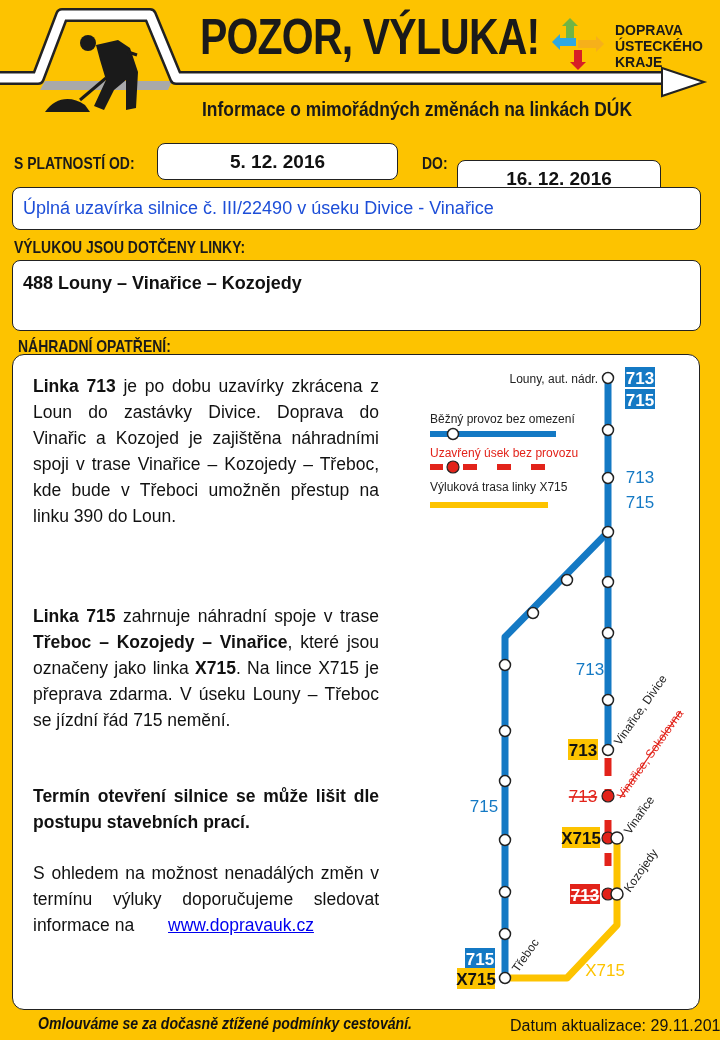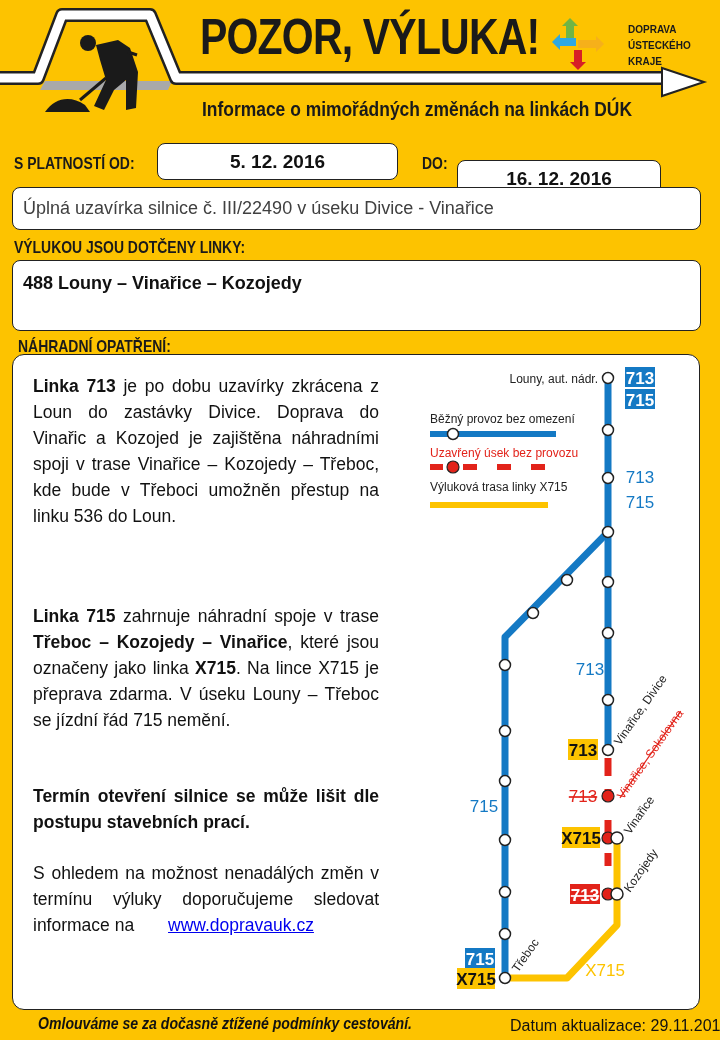--- a/index.html
+++ b/index.html
@@ -1,25 +1,25 @@
 <!DOCTYPE html>
 <html><head>
 <meta charset="utf-8">
 <style>
   html, body { margin:0; padding:0; }
   body { width:720px; height:1040px; background:#FDC300; position:relative; overflow:hidden; font-family:"Liberation Sans", sans-serif; }
   .abs { position:absolute; }
   .header-svg { position:absolute; left:0; top:0; }
   .title { position:absolute; left:200px; top:8px; font-family:"Liberation Sans", sans-serif; font-weight:bold; font-size:50px; letter-spacing:-1px; color:#1a1a1a; transform:scaleX(0.82); transform-origin:left top; white-space:nowrap; }
   .subtitle { position:absolute; left:202px; top:97px; font-weight:bold; font-size:21px; color:#1a1a1a; transform:scaleX(0.83); transform-origin:left top; white-space:nowrap; }
-  .brand { position:absolute; left:628px; top:22px; font-weight:bold; font-size:10px; line-height:16px; color:#1a1a1a; }
+  .brand { position:absolute; left:615px; top:22px; font-weight:bold; font-size:14px; line-height:16px; color:#1a1a1a; }
   .label { position:absolute; font-weight:bold; font-size:17px; color:#1a1a1a; transform:scaleX(0.82); transform-origin:left top; white-space:nowrap; }
   .box { position:absolute; background:#fff; border:1px solid #222; border-radius:8px; box-sizing:border-box; }
   .datebox { display:flex; align-items:center; justify-content:center; font-weight:bold; font-size:19px; color:#111; }
-  .closure { padding:0 10px; display:flex; align-items:center; font-size:18px; color:#404040; }
+  .closure { padding:0 10px; display:flex; align-items:center; font-size:18px; color:#1d4ed8; }
   .lines { padding:10px 10px; font-weight:bold; font-size:18px; line-height:24px; color:#111; }
   .main { border-radius:12px; }
   .para { position:absolute; left:33px; width:346px; font-size:17.5px; line-height:26px; color:#111; text-align:justify; text-align-last:left; }
   .para b { font-weight:bold; }
   .para a { color:#0000ee; text-decoration:underline;margin-left:29px; }
   .footer-left { position:absolute; left:38px; top:1015px; font-weight:bold; font-style:italic; font-size:16px; color:#111; transform:scaleX(0.88); transform-origin:left top; white-space:nowrap; }
   .footer-right { position:absolute; left:510px; top:1017px; font-size:16px; color:#111; white-space:nowrap; }
   .map { position:absolute; left:0; top:0; }
 </style>
 </head>
@@ -67,21 +67,21 @@
 
 <div class="label" style="left:14px;top:238px">VÝLUKOU JSOU DOTČENY LINKY:</div>
 <div class="box lines" style="left:12px;top:260px;width:689px;height:71px">
   <div>488 Louny – Vinařice  – Kozojedy</div>
 </div>
 
 <div class="label" style="left:18px;top:337px">NÁHRADNÍ OPATŘENÍ:</div>
 <div class="box main" style="left:12px;top:354px;width:688px;height:656px"></div>
 
 <div class="para" style="top:373px">
-  <b>Linka 713</b><span> je po dobu uzavírky zkrácena z Loun do zastávky Divice. Doprava do Vinařic a Kozojed je zajištěna náhradními spoji v trase Vinařice – Kozojedy – Třeboc, kde bude v Třeboci umožněn přestup na linku 536 do Loun.</span>
+  <b>Linka 713</b><span> je po dobu uzavírky zkrácena z Loun do zastávky Divice. Doprava do Vinařic a Kozojed je zajištěna náhradními spoji v trase Vinařice – Kozojedy – Třeboc, kde bude v Třeboci umožněn přestup na linku 390 do Loun.</span>
 </div>
 <div class="para" style="top:603px">
   <b>Linka 715</b><span> zahrnuje náhradní spoje v trase </span><b>Třeboc – Kozojedy – Vinařice</b><span>, které jsou označeny jako linka </span><b>X715</b><span>. Na lince X715 je přeprava zdarma. V úseku Louny – Třeboc se jízdní řád 715 nemění.</span>
 </div>
 <div class="para" style="top:783px;font-weight:bold">Termín otevření silnice se může lišit dle postupu stavebních prací.</div>
 <div class="para" style="top:860px">
   <span>S ohledem na možnost nenadálých změn v termínu výluky doporučujeme sledovat informace na </span><a href="#">www.dopravauk.cz</a>
 </div>
 
 <svg class="map" width="720" height="1040" style="font-family:'Liberation Sans', sans-serif;">

